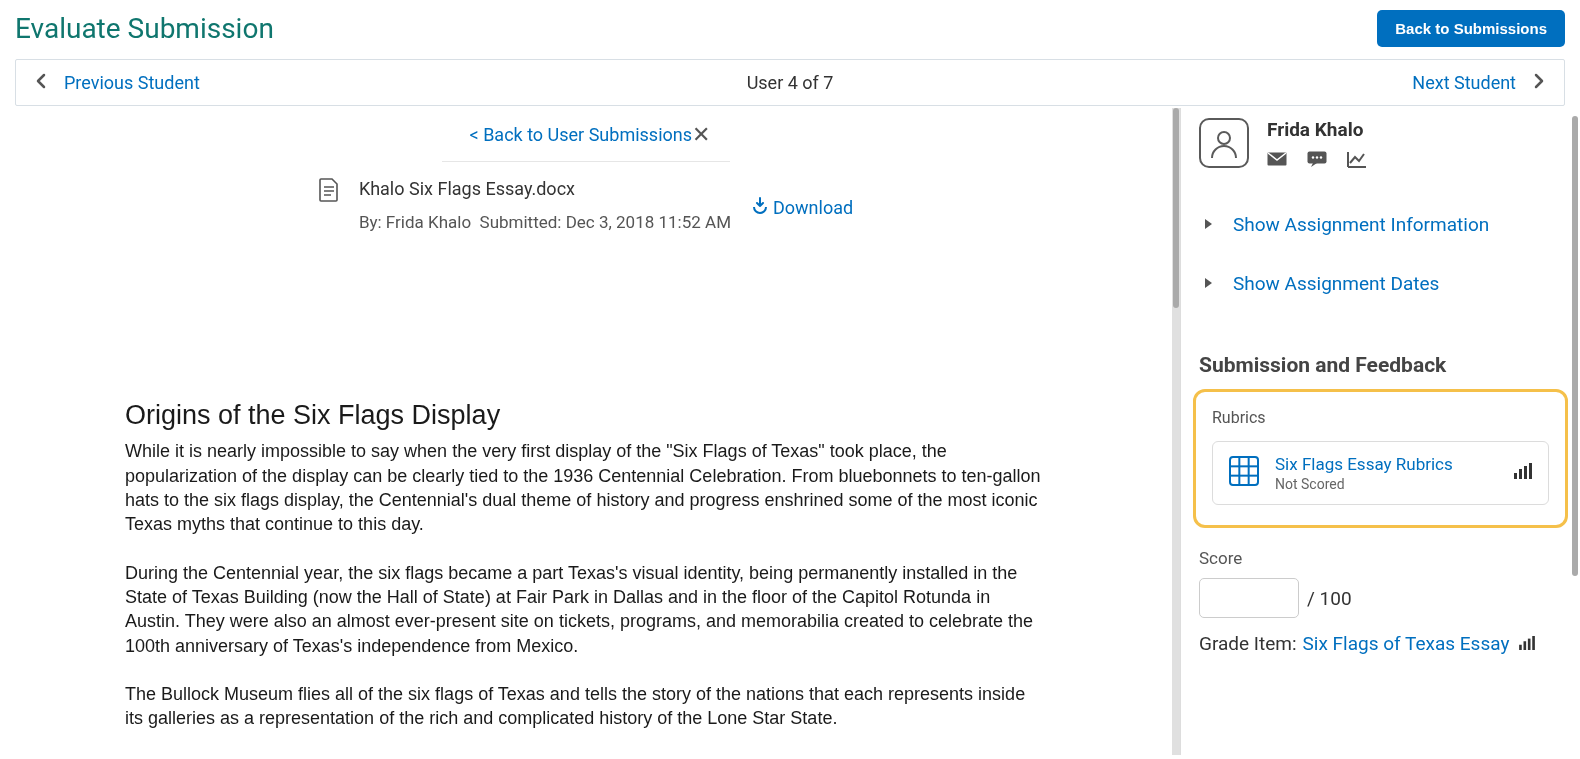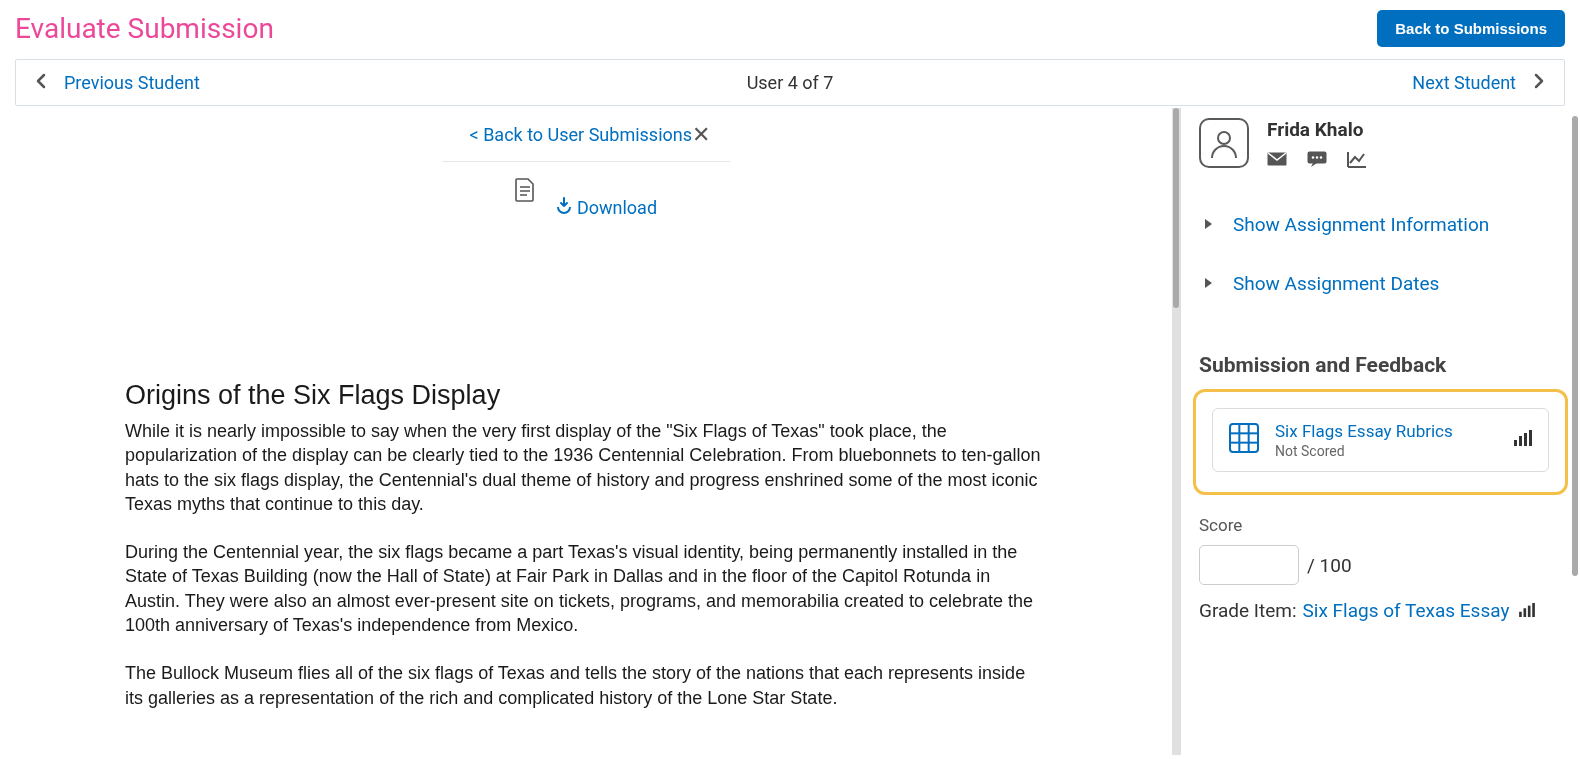--- a/index.html
+++ b/index.html
@@ -16,21 +16,21 @@
   
   .top-header {
     display: flex;
     align-items: center;
     justify-content: space-between;
     padding: 10px 15px 12px 15px;
   }
   .page-title {
     font-size: 28px;
     font-weight: 400;
-    color: #ec4899;
+    color: #0f766e;
   }
   .btn-primary {
     background: #006fbf;
     color: #fff;
     border: none;
     border-radius: 5px;
     padding: 10px 18px;
     font-size: 15px;
     font-weight: 700;
     cursor: pointer;
@@ -260,20 +260,29 @@
 
     <div class="file-header">
       <span class="doc-icon">
         <svg width="20" height="24" viewBox="0 0 20 24">
           <path d="M2 1 h11 l5 5 v16 a1 1 0 0 1 -1 1 h-15 a1 1 0 0 1 -1 -1 v-20 a1 1 0 0 1 1 -1 z" fill="none" stroke="#555" stroke-width="1.6"></path>
           <line x1="5" y1="9" x2="15" y2="9" stroke="#555" stroke-width="1.5"></line>
           <line x1="5" y1="13" x2="15" y2="13" stroke="#555" stroke-width="1.5"></line>
           <line x1="5" y1="17" x2="12" y2="17" stroke="#555" stroke-width="1.5"></line>
         </svg>
       </span>
+      <div class="file-meta">
+        <div class="file-name">Khalo Six Flags Essay.docx</div>
+        <div>
+          <span>By:</span>
+          <span>Frida Khalo</span>&nbsp;
+          <span>Submitted:</span>
+          <span>Dec 3, 2018 11:52 AM</span>
+        </div>
+      </div>
       <span class="download-link">
         <span>
           <svg width="18" height="18" viewBox="0 0 18 18">
             <path d="M9 2 v8 M6 7 l3 3 l3 -3" stroke="#006fbf" stroke-width="2" fill="none" stroke-linecap="round" stroke-linejoin="round"></path>
             <path d="M3 11 a6 6 0 0 0 12 0" stroke="#006fbf" stroke-width="2" fill="none"></path>
           </svg>
         </span>
         <span>Download</span>
       </span>
     </div>
@@ -340,20 +349,21 @@
         <svg width="10" height="12" viewBox="0 0 10 12">
             <path d="M2 1 L9 6 L2 11 Z" fill="#555"></path>
           </svg>
       </span>
       <span>Show Assignment Dates</span>
     </div>
 
     <h3 class="section-h">Submission and Feedback</h3>
 
     <div class="rubrics-box">
+      <div class="rubrics-label">Rubrics</div>
       <div class="rubric-card">
         <span class="rubric-icon">
           <svg width="30" height="30" viewBox="0 0 30 30">
             <rect x="1" y="1" width="28" height="28" rx="3" fill="none" stroke="#006fbf" stroke-width="2"></rect>
             <line x1="10.33" y1="1" x2="10.33" y2="29" stroke="#006fbf" stroke-width="2"></line>
             <line x1="19.66" y1="1" x2="19.66" y2="29" stroke="#006fbf" stroke-width="2"></line>
             <line x1="1" y1="10.33" x2="29" y2="10.33" stroke="#006fbf" stroke-width="2"></line>
             <line x1="1" y1="19.66" x2="29" y2="19.66" stroke="#006fbf" stroke-width="2"></line>
           </svg>
         </span>

